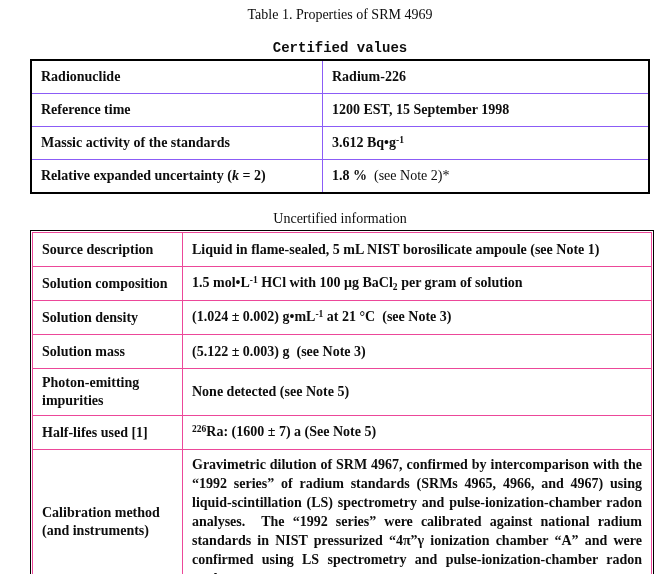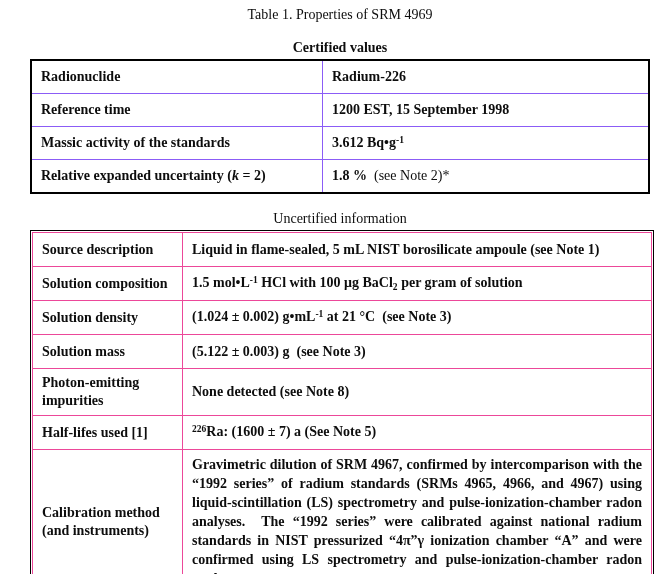--- a/index.html
+++ b/index.html
@@ -10,21 +10,21 @@
     -webkit-font-smoothing: antialiased;
   }
   .doc { margin-left: 30px; margin-right: 15px; padding-top: 7px; }
   .title {
     text-align: center; font-size: 14px; line-height: 16px;
   }
   .section-heading {
     text-align: center; font-size: 14px; line-height: 16px;
     margin-top: 17px; margin-bottom: 3px;
   }
-  .section-heading.bold { font-weight: 700; }
+  .section-heading.bold { font-weight: 700; font-family: Liberation Mono, monospace; }
 
   table { border-collapse: collapse; width: 620px; font-size: 14px; table-layout: fixed; }
 
   
   table.t1 { border: 2px solid #000; }
   table.t1 td {
     border: 1px solid #8b5cf6;
     font-weight: 700;
     height: 30px;
     padding: 1px 9px;
@@ -104,21 +104,21 @@
         <tr>
           <td class="lab"><span>Solution density</span></td>
           <td><span>(1.024 ± 0.002) g•mL</span><span class="sup">-1</span><span> at 21 °C&nbsp; (see Note 3)</span></td>
         </tr>
         <tr>
           <td class="lab"><span>Solution mass</span></td>
           <td><span>(5.122 ± 0.003) g&nbsp; (see Note 3)</span></td>
         </tr>
         <tr class="tall">
           <td class="lab"><span>Photon-emitting impurities</span></td>
-          <td><span>None detected (see Note 8)</span></td>
+          <td><span>None detected (see Note 5)</span></td>
         </tr>
         <tr>
           <td class="lab"><span>Half-lifes used [1]</span></td>
           <td><span class="sup">226</span><span>Ra: (1600 ± 7) a (See Note 5)</span></td>
         </tr>
         <tr>
           <td class="lab"><span>Calibration method (and instruments)</span></td>
           <td class="para"><span>Gravimetric dilution of SRM 4967, confirmed by intercomparison with the “1992 series” of radium standards (SRMs 4965, 4966, and 4967) using liquid-scintillation (LS) spectrometry and pulse-ionization-chamber radon analyses.&nbsp; The “1992 series” were calibrated against national radium standards in NIST pressurized “4π”γ ionization chamber “A” and were confirmed using LS spectrometry and pulse-ionization-chamber radon analyses.</span></td>
         </tr>
       </tbody>

